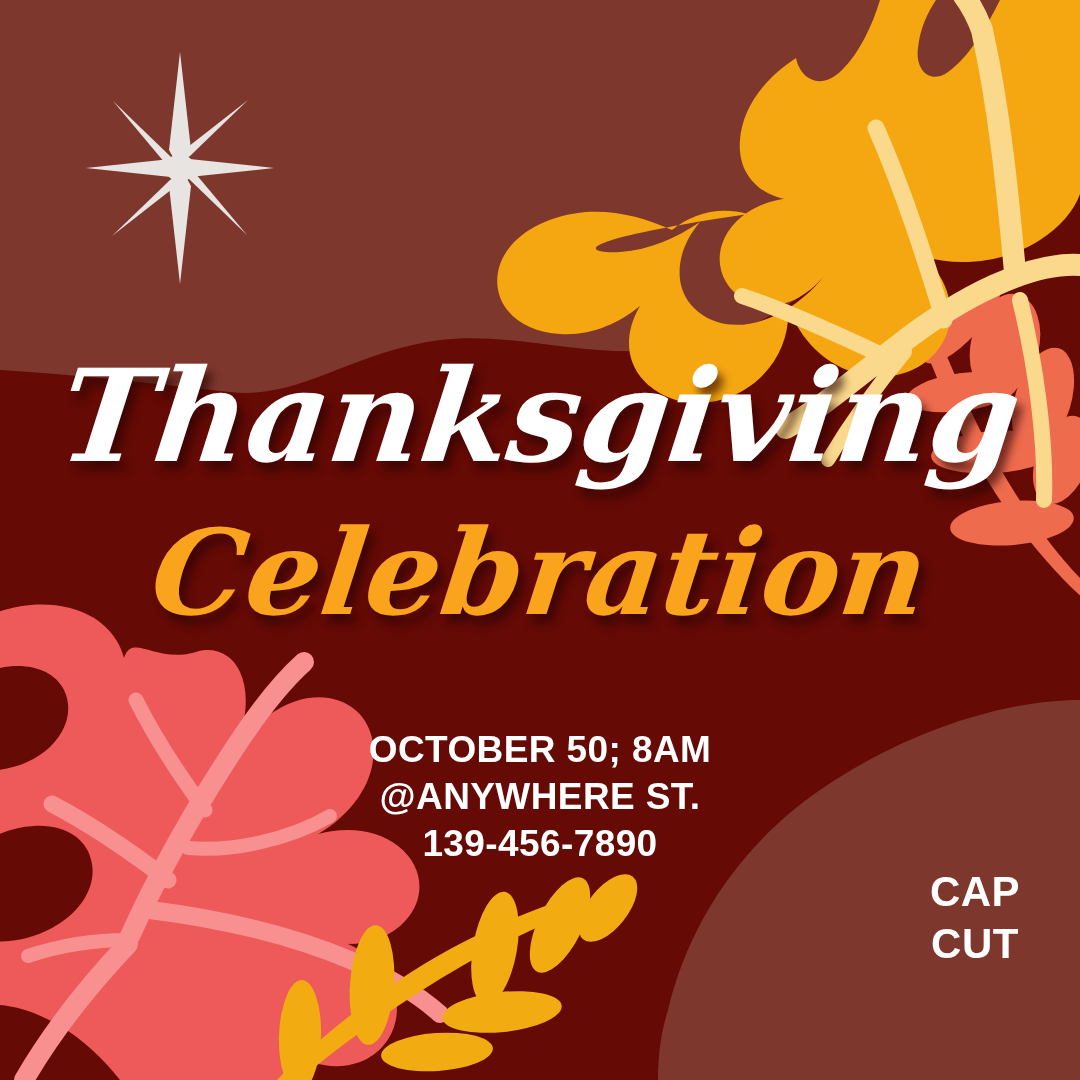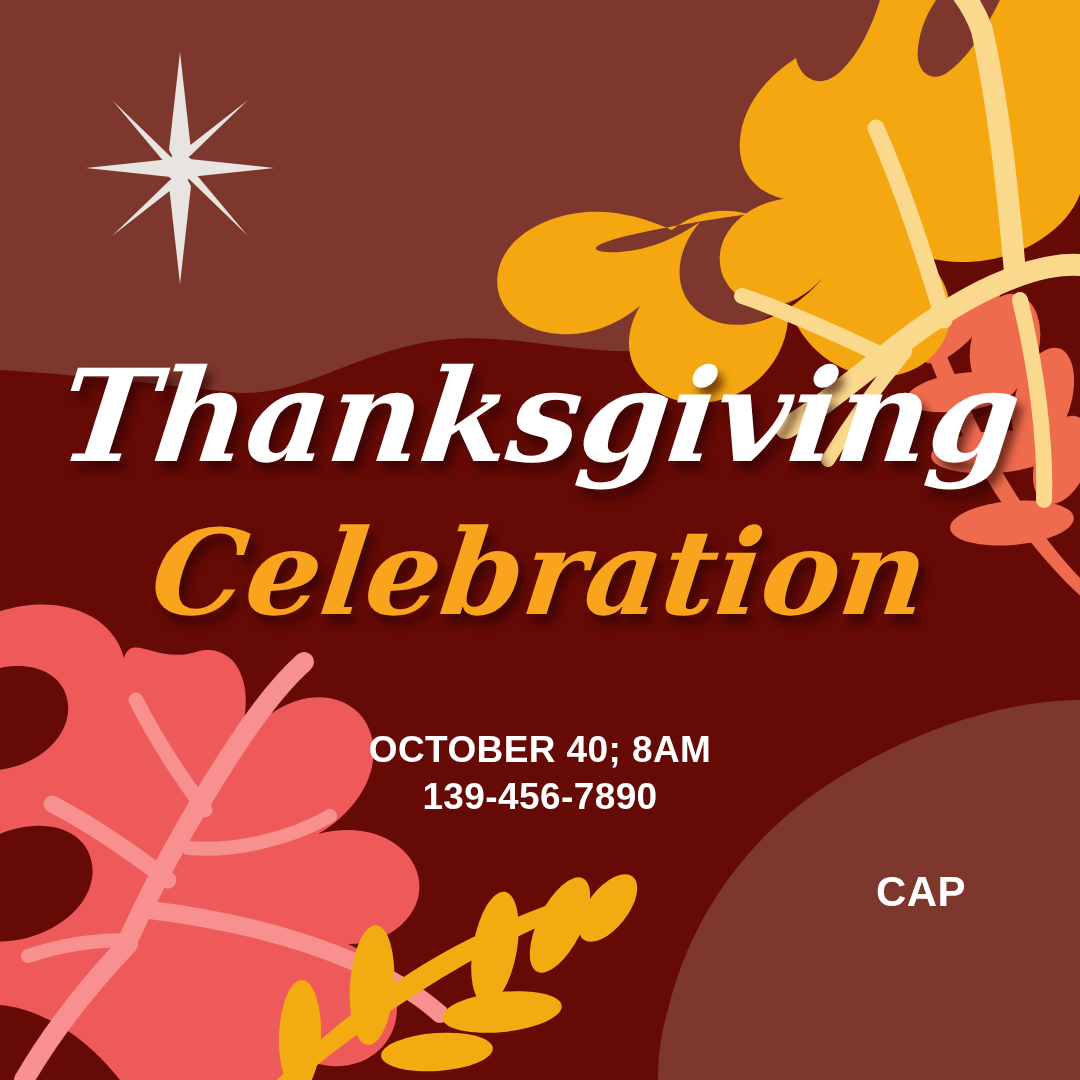--- a/index.html
+++ b/index.html
@@ -76,21 +76,21 @@
     font-size: 37px;
     line-height: 47px;
     letter-spacing: 0.4px;
     color: #FFFFFF;
     white-space: nowrap;
   }
 
   
   #capcut-watermark {
     position: absolute;
-    left: 826px;
+    left: 880px;
     top: 866px;
     width: 190px;
     text-align: center;
     z-index: 7;
   }
   #capcut-watermark .wm-line {
     display: block;
     font-family: "Liberation Sans", sans-serif;
     font-weight: 700;
     font-size: 42px;
@@ -243,21 +243,23 @@
       </g>
     </svg>
   </div>
 
   <div id="headline-block">
     <span id="title-thanksgiving">Thanksgiving</span>
     <span id="title-celebration">Celebration</span>
   </div>
 
   <div id="event-details">
-    <span class="detail-line">OCTOBER 40; 8AM</span>
+    <span class="detail-line">OCTOBER 50; 8AM</span>
+    <span class="detail-line">@ANYWHERE ST.</span>
     <span class="detail-line">139-456-7890</span>
   </div>
 
   <div id="capcut-watermark">
     <span class="wm-line">CAP</span>
+    <span class="wm-line">CUT</span>
   </div>
 
 </div>
 
 </body></html>

